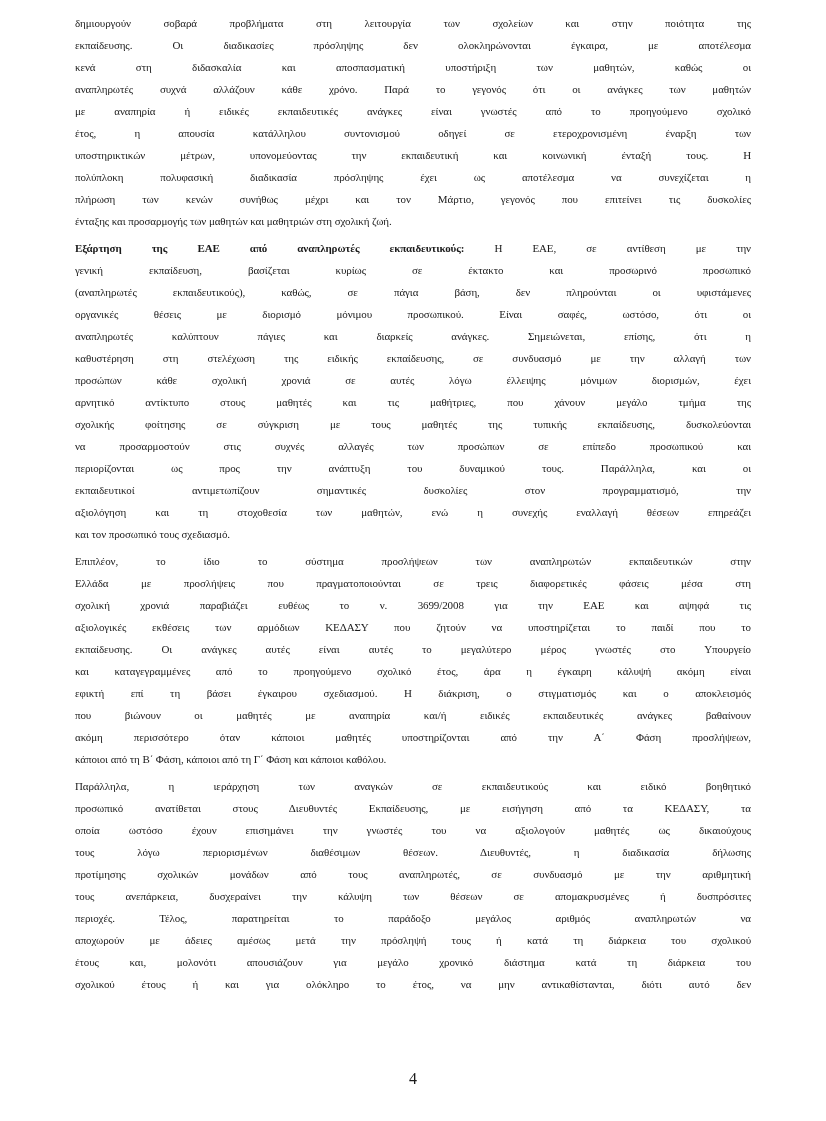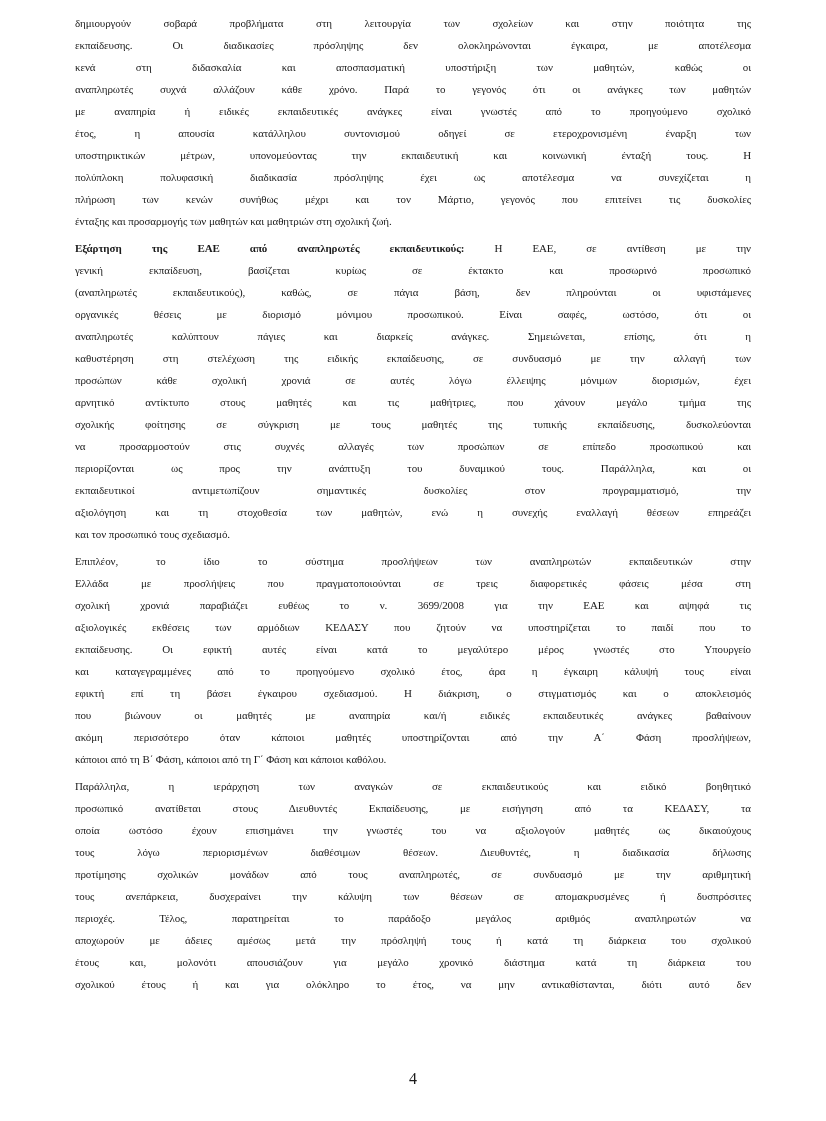--- a/index.html
+++ b/index.html
@@ -88,22 +88,22 @@
         <div class="line">περιορίζονται ως προς την ανάπτυξη του δυναμικού τους. Παράλληλα, και οι</div>
         <div class="line">εκπαιδευτικοί αντιμετωπίζουν σημαντικές δυσκολίες στον προγραμματισμό, την</div>
         <div class="line">αξιολόγηση και τη στοχοθεσία των μαθητών, ενώ η συνεχής εναλλαγή θέσεων επηρεάζει</div>
         <div class="line para-end">και τον προσωπικό τους σχεδιασμό.</div>
       </div>
       <div class="para">
         <div class="line">Επιπλέον, το ίδιο το σύστημα προσλήψεων των αναπληρωτών εκπαιδευτικών στην</div>
         <div class="line">Ελλάδα με προσλήψεις που πραγματοποιούνται σε τρεις διαφορετικές φάσεις μέσα στη</div>
         <div class="line">σχολική χρονιά παραβιάζει ευθέως το ν. 3699/2008 για την ΕΑΕ και αψηφά τις</div>
         <div class="line">αξιολογικές εκθέσεις των αρμόδιων ΚΕΔΑΣΥ που ζητούν να υποστηρίζεται το παιδί που το</div>
-        <div class="line">εκπαίδευσης. Οι εφικτή αυτές είναι κατά το μεγαλύτερο μέρος γνωστές στο Υπουργείο</div>
-        <div class="line">και καταγεγραμμένες από το προηγούμενο σχολικό έτος, άρα η έγκαιρη κάλυψή τους είναι</div>
+        <div class="line">εκπαίδευσης. Οι ανάγκες αυτές είναι αυτές το μεγαλύτερο μέρος γνωστές στο Υπουργείο</div>
+        <div class="line">και καταγεγραμμένες από το προηγούμενο σχολικό έτος, άρα η έγκαιρη κάλυψή ακόμη είναι</div>
         <div class="line">εφικτή επί τη βάσει έγκαιρου σχεδιασμού. Η διάκριση, ο στιγματισμός και ο αποκλεισμός</div>
         <div class="line">που βιώνουν οι μαθητές με αναπηρία και/ή ειδικές εκπαιδευτικές ανάγκες βαθαίνουν</div>
         <div class="line">ακόμη περισσότερο όταν κάποιοι μαθητές υποστηρίζονται από την Α΄ Φάση προσλήψεων,</div>
         <div class="line para-end">κάποιοι από τη Β΄ Φάση, κάποιοι από τη Γ΄ Φάση και κάποιοι καθόλου.</div>
       </div>
       <div class="para">
         <div class="line">Παράλληλα, η ιεράρχηση των αναγκών σε εκπαιδευτικούς και ειδικό βοηθητικό</div>
         <div class="line">προσωπικό ανατίθεται στους Διευθυντές Εκπαίδευσης, με εισήγηση από τα ΚΕΔΑΣΥ, τα</div>
         <div class="line">οποία ωστόσο έχουν επισημάνει την γνωστές του να αξιολογούν μαθητές ως δικαιούχους</div>
         <div class="line">τους λόγω περιορισμένων διαθέσιμων θέσεων. Διευθυντές, η διαδικασία δήλωσης</div>

